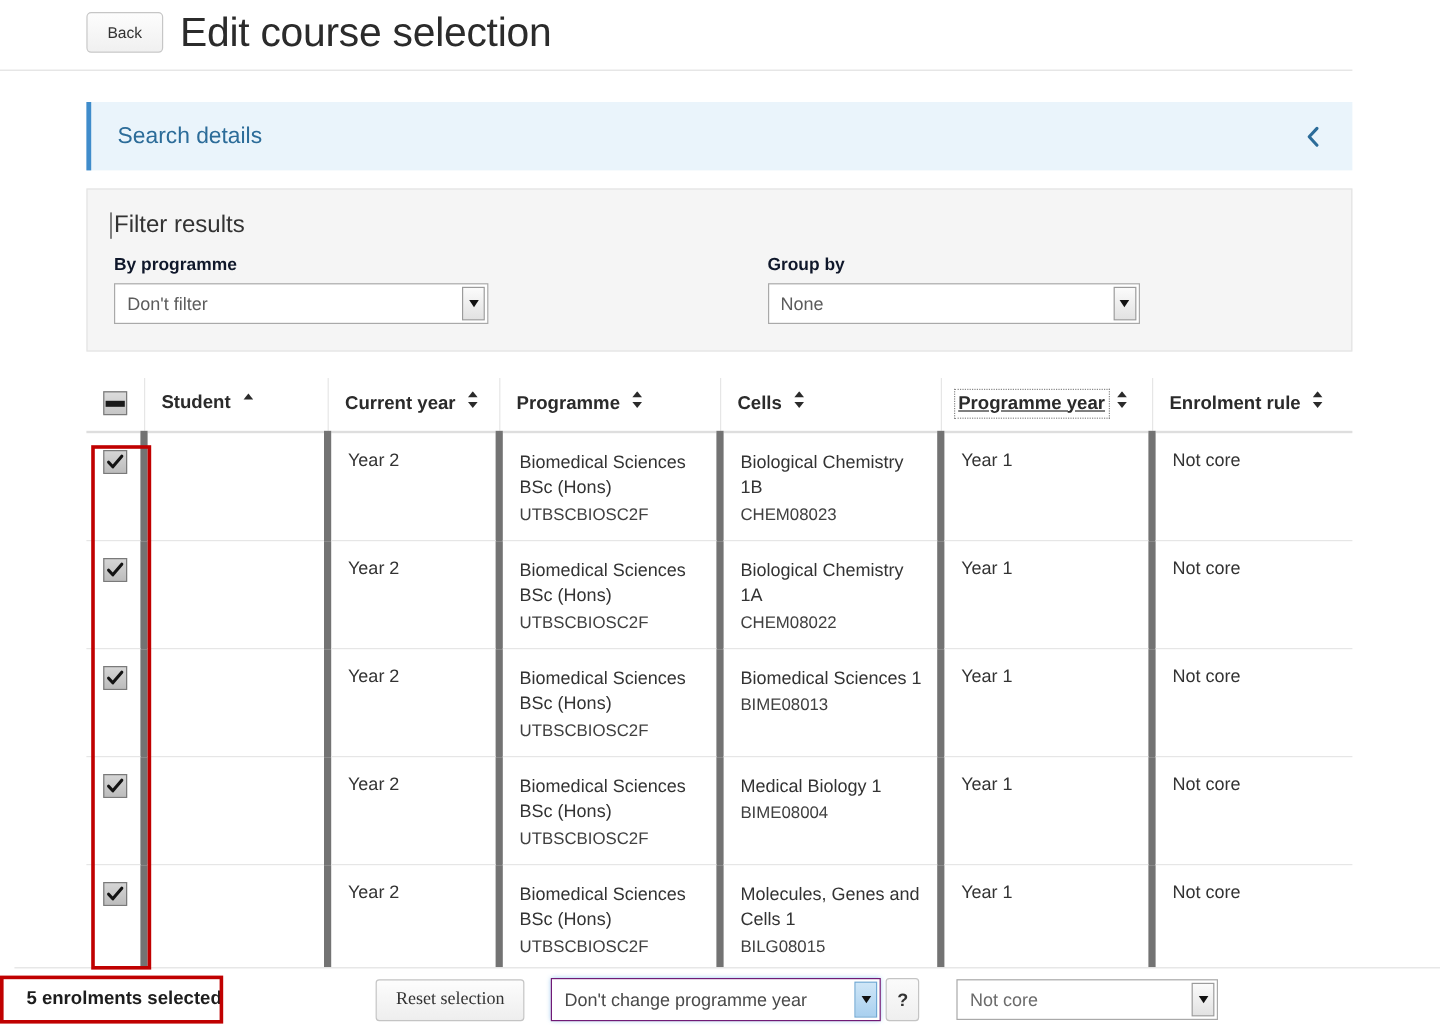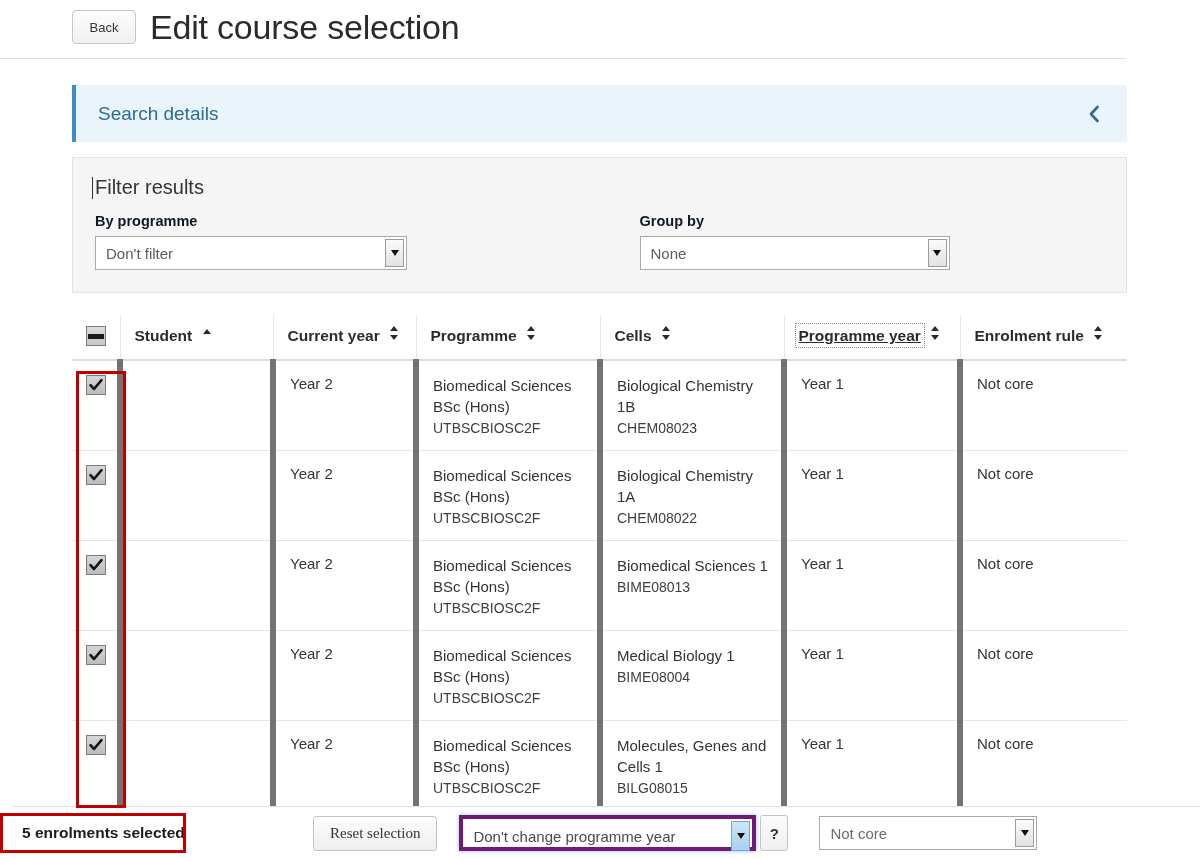--- a/index.html
+++ b/index.html
@@ -292,23 +292,23 @@
     font-size: 15px;
     color: #333;
     background: linear-gradient(#fdfdfd, #eeeeee);
     border: 1px solid #c4c4c4;
     border-radius: 3px;
     cursor: pointer;
     font-family: Liberation Serif, serif;
   }
   .gap-a { flex: 0 0 22px; }
   .sel.focused {
-    border: 4px solid #701a75;
+    border: 1px solid #701a75;
     box-shadow: 0 0 4px rgba(102,175,233,.75);
-    width: 297px;
+    width: 275px;
     height: 36px;
   }
   .sel.focused .sel-text { padding-top: 8px; color: #4a4a4a; }
   .sel.focused .sel-arrow {
     background: linear-gradient(#cfe6f7, #a9d0ef);
     border-color: #6fa8d4;
     height: 30px;
   }
   .btn-help {
     height: 36px;

